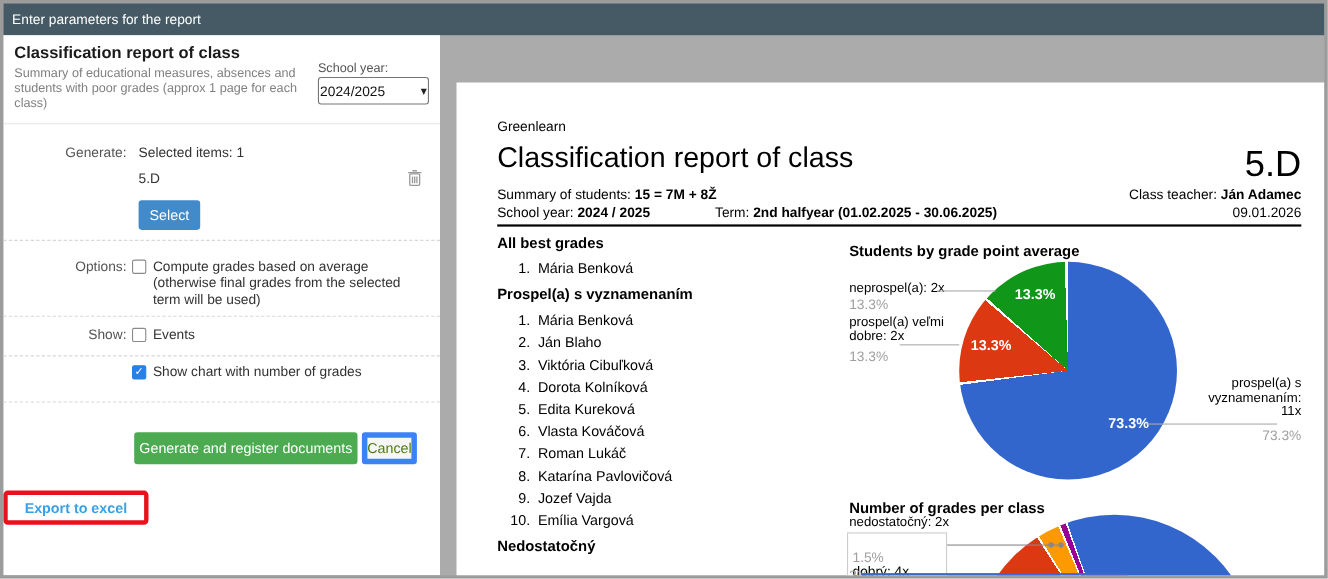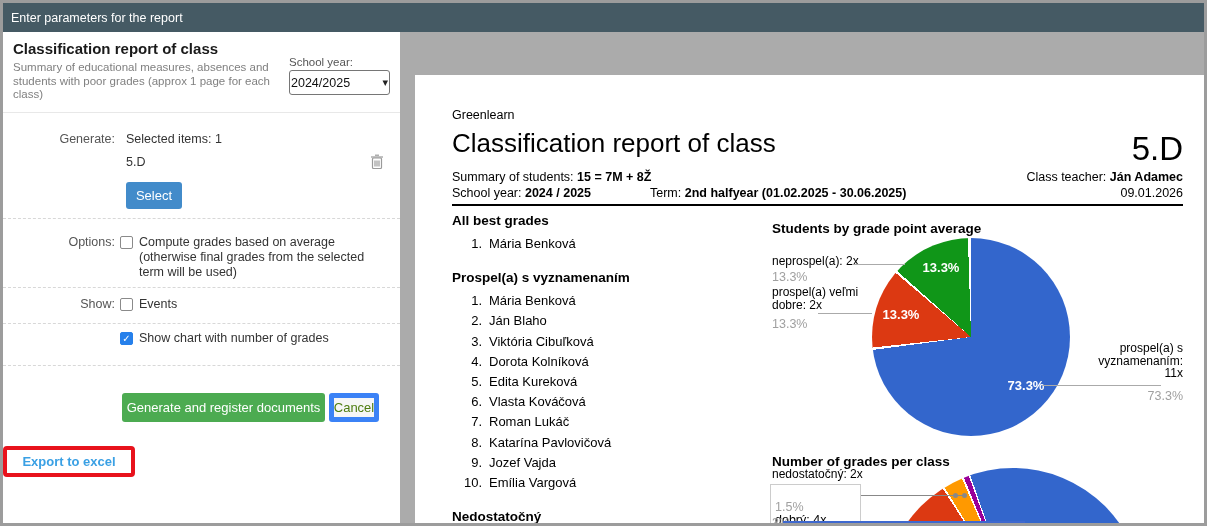--- a/index.html
+++ b/index.html
@@ -39,21 +39,21 @@
   
   .page{left:412px;top:72px;width:789px;height:620px;background:#fff;color:#000;}
   .doc-org{left:37px;top:33px;font-size:12.5px;}
   .doc-title{left:37px;top:53px;font-size:26px;}
   .doc-class{right:21px;top:55px;font-size:33px;}
   .meta{font-size:12.5px;}
   .meta b{font-weight:bold;}
   .rule{left:37px;right:21px;top:129px;height:2px;background:#000;}
   .lists{left:37px;top:138px;width:300px;}
   .sec-h{font-size:13.5px;font-weight:bold;height:15px;margin-bottom:8px;}
-  .sec-h.gap{margin-top:14px;}
+  .sec-h.gap{margin-top:4px;}
   .li-row{height:20.2px;display:flex;font-size:13px;align-items:flex-start;}
   .li-num{width:30px;text-align:right;}
   .li-name{margin-left:7px;}
   
   .c-title{font-size:13.5px;font-weight:bold;color:#000;}
   .pie{border-radius:50%;}
   .slice-label{transform:translate(-50%,-50%);color:#fff;font-weight:bold;font-size:13px;}
   .ann{font-size:12px;color:#000;line-height:12.5px;}
   .ann-gray{font-size:12.5px;color:#a0a0a0;}
   .lead{height:1px;background:#aaa;}

